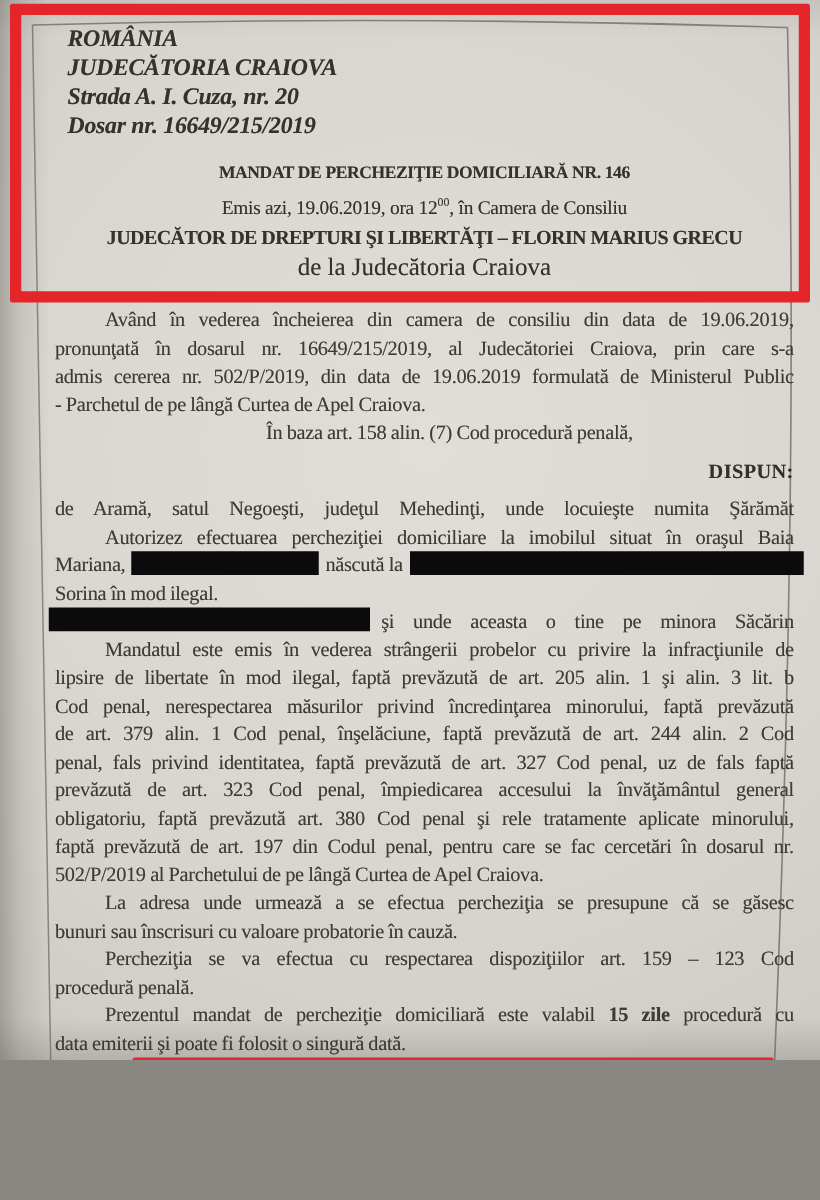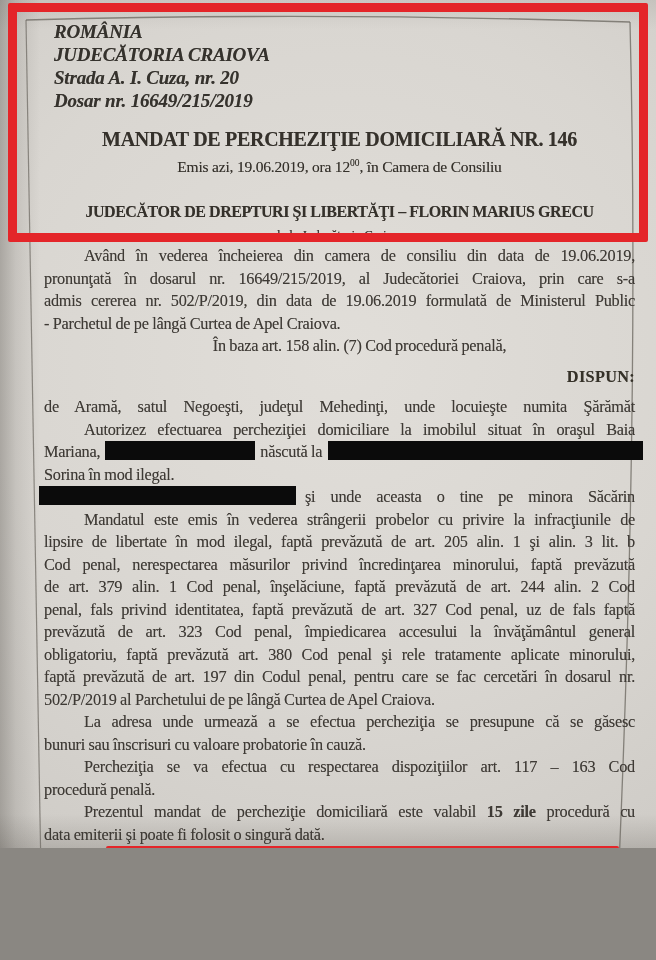--- a/index.html
+++ b/index.html
@@ -17,25 +17,25 @@
   .letterhead{
     position:absolute;left:54px;top:20px;z-index:5;
     font-style:italic;font-weight:700;font-size:19px;line-height:23px;
     letter-spacing:-.2px;color:#35322d;text-shadow:0 0 .4px rgba(60,55,50,.55);
   }
   
   .titleblock{
     position:absolute;left:44px;top:127px;width:591px;z-index:5;
     text-align:center;color:#35312b;text-shadow:0 0 .4px rgba(60,55,50,.5);
   }
-  .doc-title{font-weight:700;font-size:20px;letter-spacing:-.3px;line-height:24px;}
-  .doc-issued{font-size:15.5px;line-height:24px;letter-spacing:-.2px;margin-bottom:21px;}
+  .doc-title{font-weight:700;font-size:14px;letter-spacing:-.3px;line-height:24px;}
+  .doc-issued{font-size:15.5px;line-height:24px;letter-spacing:-.2px;margin-bottom:0;}
   .doc-issued sup{font-size:9.5px;letter-spacing:0;}
   .doc-judge{font-weight:700;font-size:16px;letter-spacing:-.45px;line-height:24px;white-space:nowrap;}
-  .doc-judge-sub{font-size:13px;line-height:22px;}
+  .doc-judge-sub{font-size:20px;line-height:22px;}
   
   .bodytext{
     position:absolute;left:44px;top:245px;width:591px;z-index:5;
     font-size:16.3px;letter-spacing:-.25px;word-spacing:-.3px;
     color:#3e3a35;text-shadow:0 0 .4px rgba(60,55,50,.45);
   }
   .ln{height:22.5px;line-height:22.5px;white-space:nowrap;}
   .jl{text-align:justify;text-align-last:justify;white-space:normal;}
   .ind{text-indent:40px;text-align:center;}
   .dispun{text-align:right;font-weight:700;letter-spacing:.3px;color:#353128;margin:8px 0 8px 0;white-space:normal;}
@@ -119,21 +119,21 @@
     <div class="ln jl">lipsire de libertate în mod ilegal, faptă prevăzută de art. 205 alin. 1 şi alin. 3 lit. b</div>
     <div class="ln jl">Cod penal, nerespectarea măsurilor privind încredinţarea minorului, faptă prevăzută</div>
     <div class="ln jl">de art. 379 alin. 1 Cod penal, înşelăciune, faptă prevăzută de art. 244 alin. 2 Cod</div>
     <div class="ln jl">penal, fals privind identitatea, faptă prevăzută de art. 327 Cod penal, uz de fals faptă</div>
     <div class="ln jl">prevăzută de art. 323 Cod penal, împiedicarea accesului la învăţământul general</div>
     <div class="ln jl">obligatoriu, faptă prevăzută art. 380 Cod penal şi rele tratamente aplicate minorului,</div>
     <div class="ln jl">faptă prevăzută de art. 197 din Codul penal, pentru care se fac cercetări în dosarul nr.</div>
     <div class="ln">502/P/2019 al Parchetului de pe lângă Curtea de Apel Craiova.</div>
     <div class="ln jl ind">La adresa unde urmează a se efectua percheziţia se presupune că se găsesc</div>
     <div class="ln">bunuri sau înscrisuri cu valoare probatorie în cauză.</div>
-    <div class="ln jl ind">Percheziţia se va efectua cu respectarea dispoziţiilor art. 117 – 163 Cod</div>
+    <div class="ln jl ind">Percheziţia se va efectua cu respectarea dispoziţiilor art. 159 – 123 Cod</div>
     <div class="ln">procedură penală.</div>
     <div class="ln jl ind">
       <span>Prezentul mandat de percheziţie domiciliară este valabil</span>
       <b>15 zile</b>
       <span>procedură cu</span>
     </div>
     <div class="ln">data emiterii şi poate fi folosit o singură dată.</div>
   </div>
 
   <div class="stamp">

